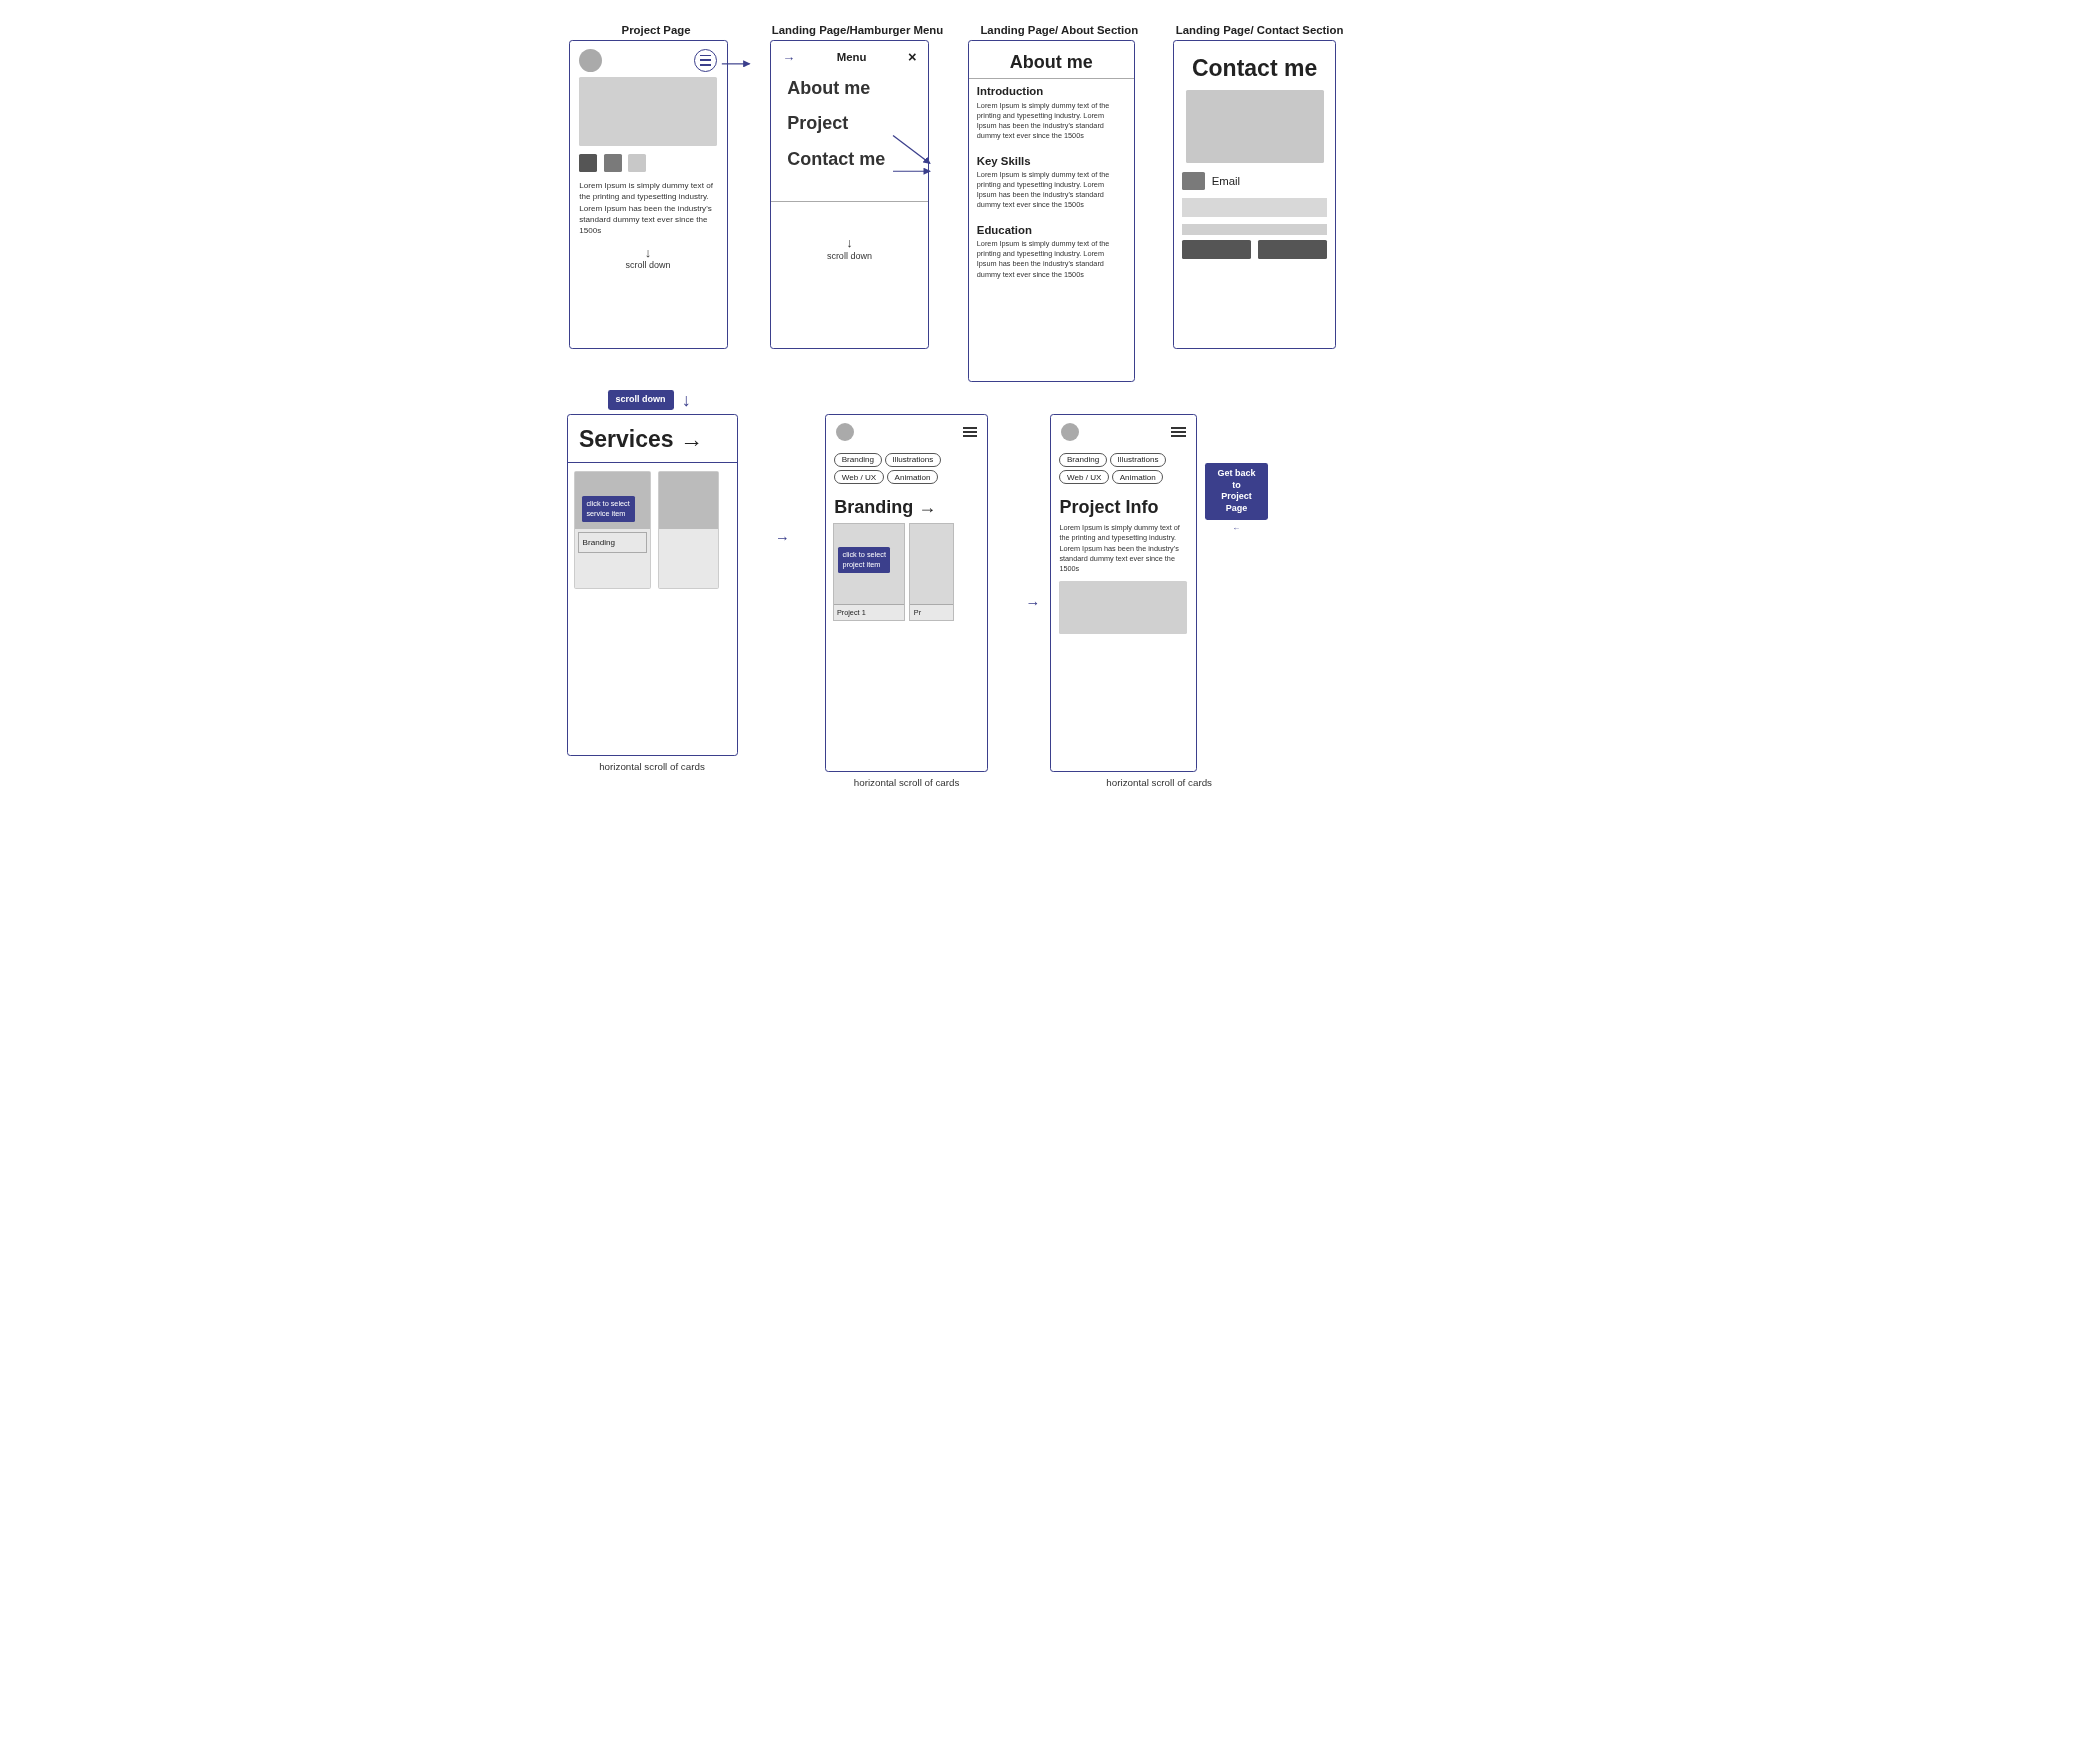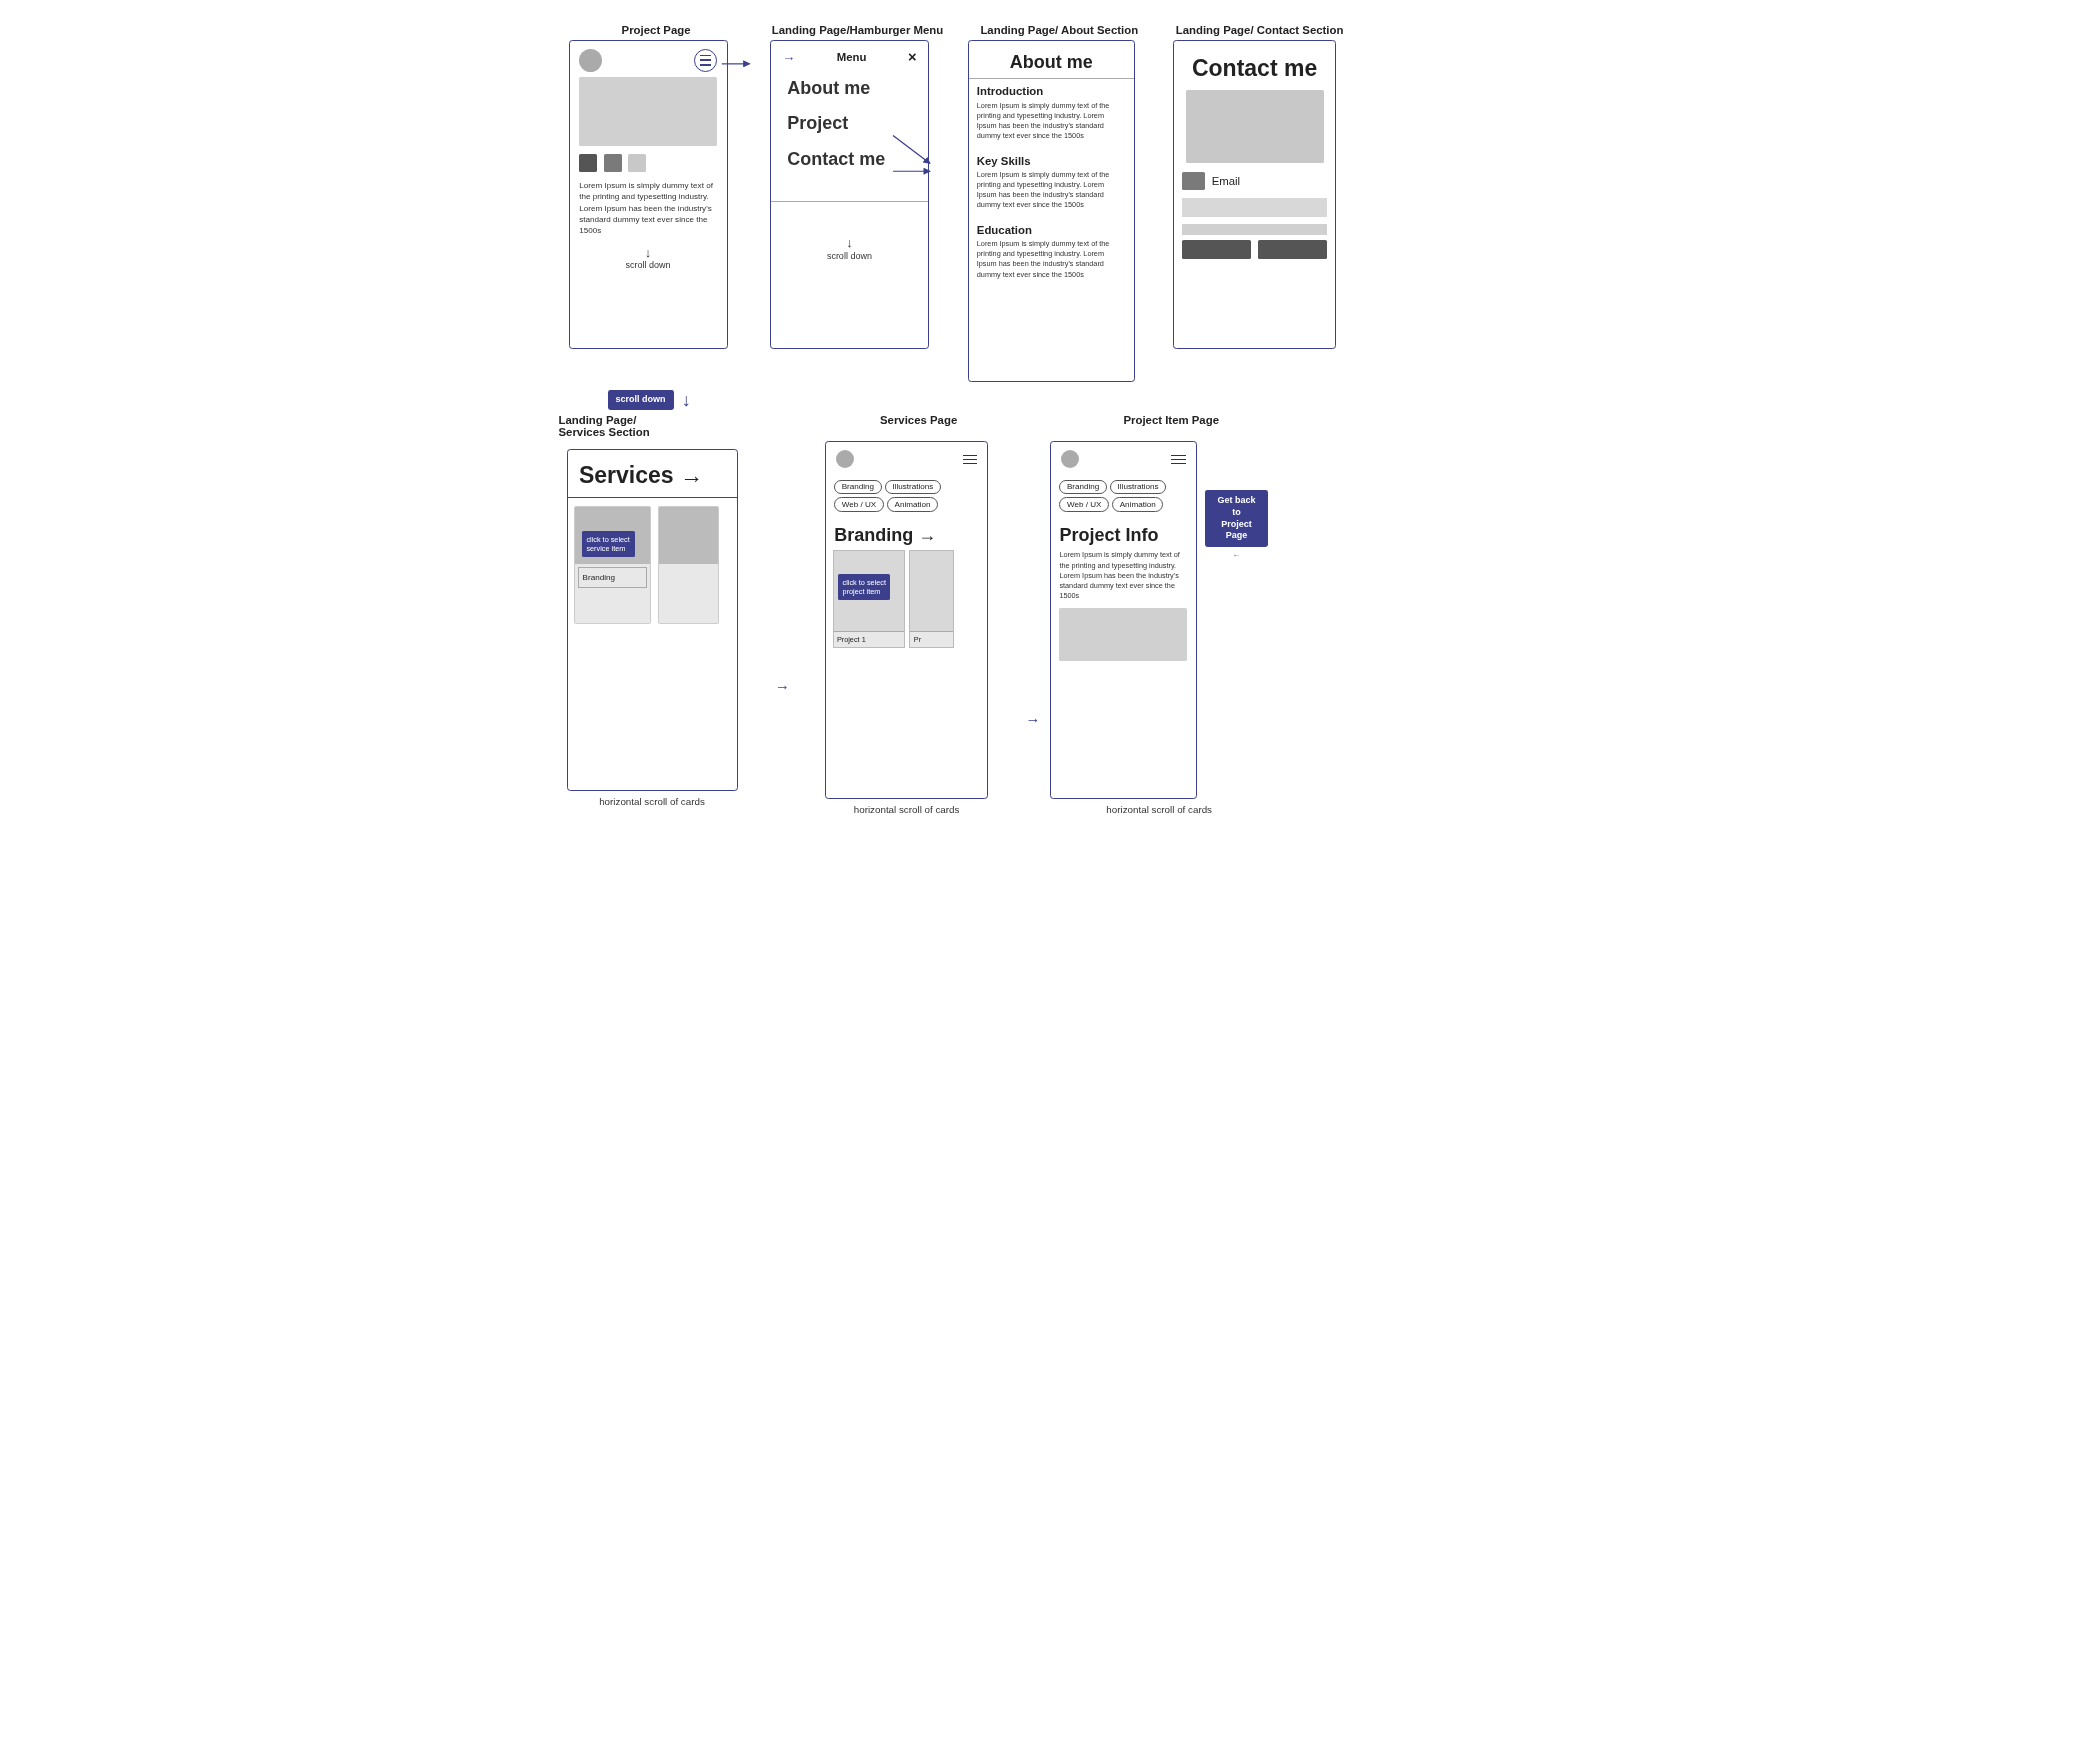--- a/index.html
+++ b/index.html
@@ -526,38 +526,22 @@
 
   </div>
 
   <div style="display:flex; margin-top: 6.5px; margin-bottom: 3.3px; padding-left: 49px;">
     <div style="display:flex; align-items:center; gap:8.1px;">
       <div class="scroll-badge">scroll down</div>
       <span style="font-size:18px; color:#3b3f8c;">↓</span>
     </div>
   </div>
 
-  <div class="row" style="margin-bottom:3.3px; padding-left:0px; align-items:flex-start;">
-    <div style="width:195px;">
-      <span style="font-weight:bold; font-size:11.4px; white-space:pre-line;">Landing Page/
-Services Section</span>
-    </div>
-    <div style="width:49px;"></div>
-    <div style="width:167px; text-align:center;">
-      <span style="font-weight:bold; font-size:11.4px;">Services Page</span>
-    </div>
-    <div style="width:49px;"></div>
-    <div style="width:175px; text-align:center;">
-      <span style="font-weight:bold; font-size:11.4px;">Project Item Page</span>
-    </div>
-    <div style="width:24.4px;"></div>
-    <div style="width:163px;"></div>
-  </div>
-
-  <div class="row" style="align-items:center; position:relative;">
+
+  <div class="row" style="align-items:flex-start; position:relative;">
 
     <div class="col" style="width:187px;">
       <div class="phone" style="width:171px; min-height:342px;">
 
         <div style="padding:11.4px 11.4px 8.1px; border-bottom:1.6px solid #3b3f8c;">
           <div style="font-size:23px; font-weight:bold;">Services →</div>
         </div>
 
         <div style="padding:8.1px 6.5px; display:flex; gap:6.5px; position:relative;">
 

